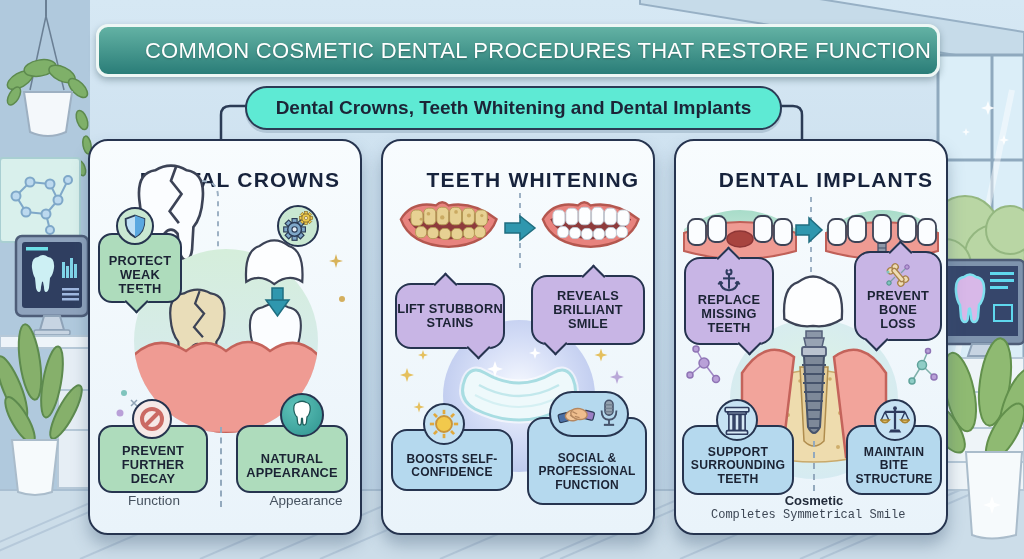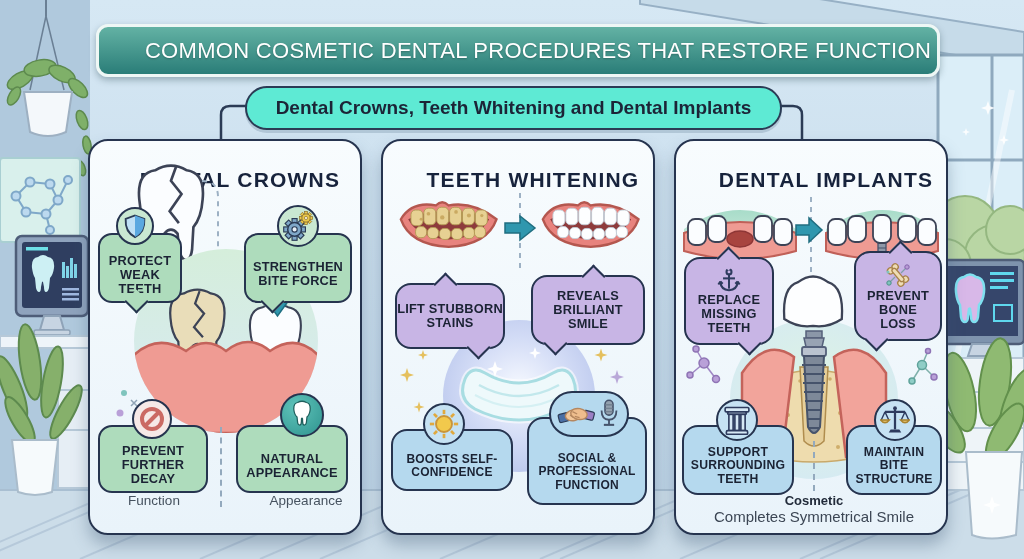--- a/index.html
+++ b/index.html
@@ -43,21 +43,21 @@
   .ta-l14::after{left:14px;} .ta-l18::after{left:18px;} .ta-l28::after{left:28px;}
   .ta-r16::after{right:16px;} .ta-r14::after{right:14px;} .ta-l12::after{left:12px;}
   .tb-l40::before{left:40px;} .tb-l52::before{left:52px;} .tb-l34::before{left:34px;} .tb-l36::before{left:36px;}
   .icirc{position:absolute;border-radius:50%;border:2.5px solid #26344f;z-index:4;
           display:flex;align-items:center;justify-content:center;box-sizing:border-box;}
   .ipill{position:absolute;border-radius:23px;border:2.5px solid #26344f;z-index:4;
           background:#b5d9ee;display:flex;align-items:center;justify-content:center;gap:2px;box-sizing:border-box;}
   .flabel{position:absolute;text-align:center;color:#46525f;font-size:13.5px;}
   .dashv{position:absolute;border-left:2px dashed #93a9bd;width:0;}
   .cosm-b{position:absolute;text-align:center;color:#222b3a;font-size:13px;font-weight:bold;}
-  .cosm-t{position:absolute;text-align:center;color:#3c4654;font-size:15px;}
+  .cosm-t{position:absolute;text-align:left;color:#3c4654;font-size:12px;font-family:Liberation Mono, monospace;}
 </style>
 </head>
 <body>
 
 <div class="stage">
 
   <svg class="bg" width="1024" height="559" viewBox="0 0 1024 559">
     <defs>
       <linearGradient id="wallG" x1="0" y1="0" x2="0" y2="1">
         <stop offset="0" stop-color="#d6e8f4"></stop>
@@ -254,23 +254,20 @@
         <path d="M0,-7 L1.6,-1.6 L7,0 L1.6,1.6 L0,7 L-1.6,1.6 L-7,0 L-1.6,-1.6 Z" transform="translate(246,120)" fill="#d8b35a"></path>
         <circle cx="252" cy="158" r="3" fill="#d4af5e"></circle>
         <circle cx="34" cy="252" r="3" fill="#7fc4bd"></circle>
         <circle cx="30" cy="272" r="3.5" fill="#b9a0d8"></circle>
         <path d="M-3,-3 L3,3 M-3,3 L3,-3" transform="translate(44,262)" stroke="#8fa3b5" stroke-width="1.5"></path>
       </g>
     </svg>
     <div class="dashv" style="left:130px;top:286px;height:80px"></div>
     <div class="bubble green tail-d ta-l28" style="left:8px;top:92px;width:84px;height:70px;padding-top:14px">
       <span class="blabel">PROTECT WEAK TEETH</span>
-      </div>
-    <div class="bubble green tail-d ta-l18" style="left:154px;top:92px;width:108px;height:70px;padding-top:12px">
-      <span class="blabel">STRENGTHEN BITE FORCE</span>
       </div>
     <div class="bubble green" style="left:8px;top:284px;width:110px;height:68px;padding-top:12px">
       <span class="blabel">PREVENT FURTHER DECAY</span>
       </div>
     <div class="bubble green" style="left:146px;top:284px;width:112px;height:68px;padding-top:14px">
       <span class="blabel">NATURAL APPEARANCE</span>
       </div>
     <div class="icirc" style="left:26px;top:66px;width:38px;height:38px;background:#c9e8d2">
       <svg width="28" height="28" viewBox="-12 -12 24 24">
         <path d="M0,-9 L8,-6 C8.5,2 5,7 0,9.5 C-5,7 -8.5,2 -8,-6 Z" fill="#bfe0f5" stroke="#2b3b55" stroke-width="1.6"></path>

